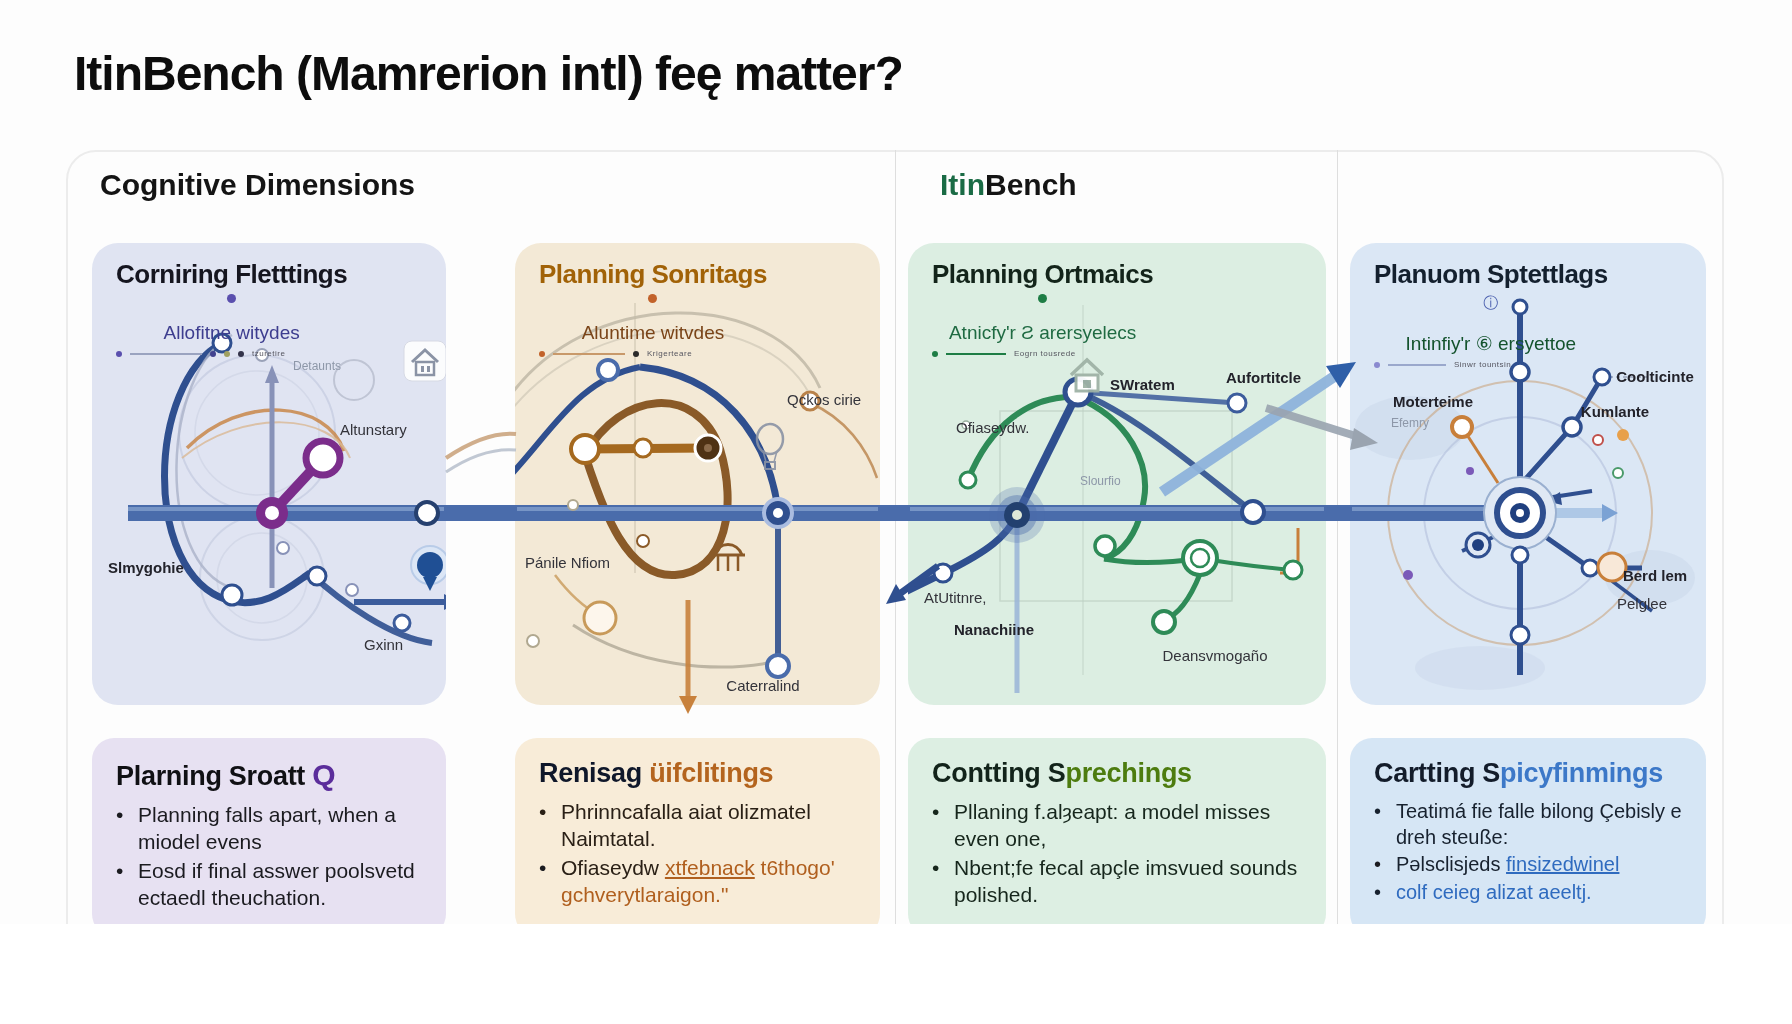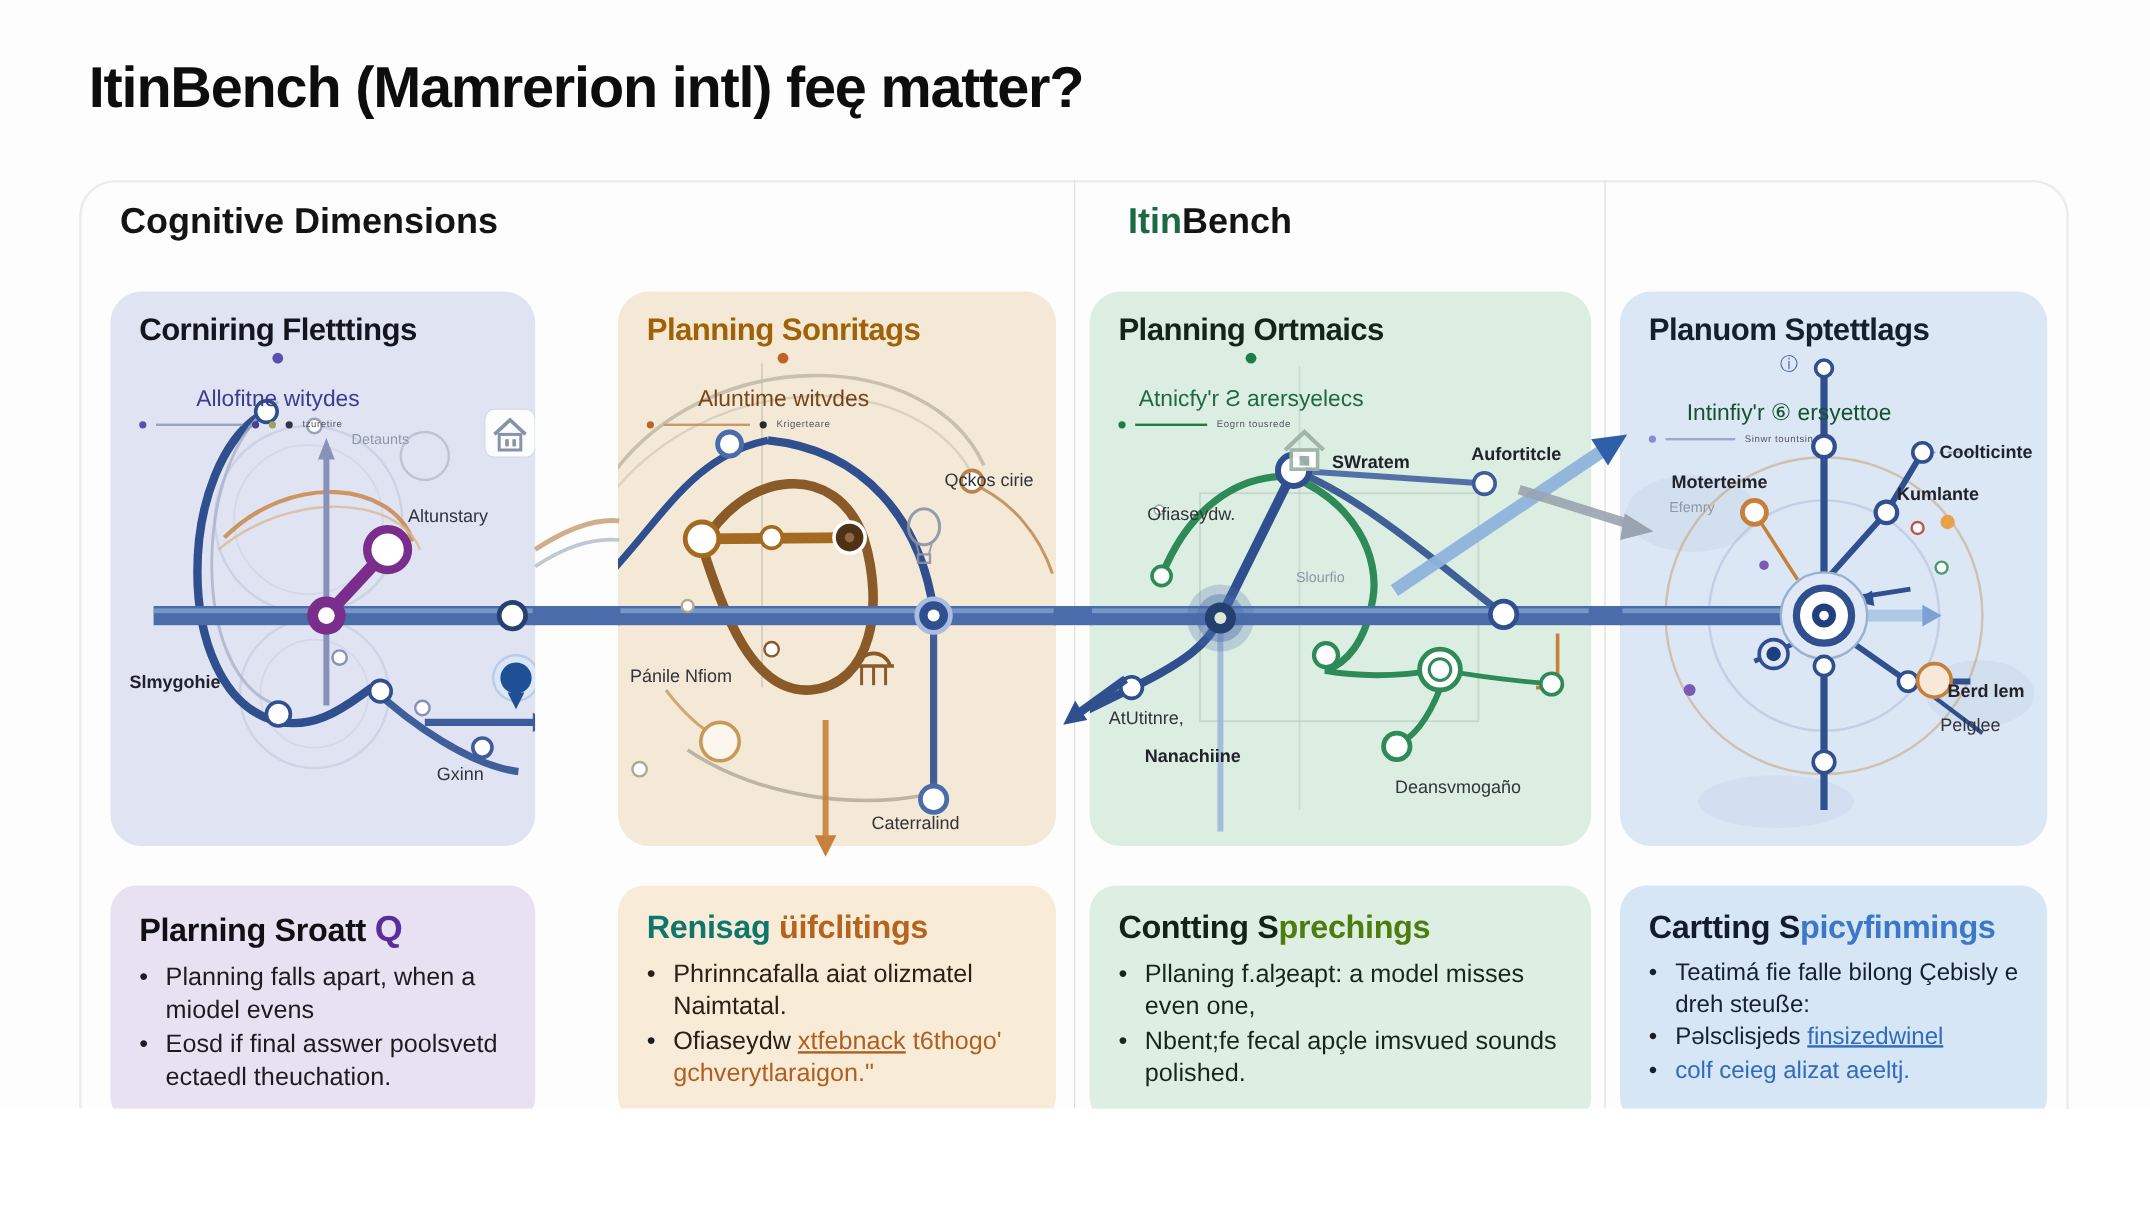--- a/index.html
+++ b/index.html
@@ -325,21 +325,21 @@
           <span>Planning falls apart, when a miodel evens</span>
         </div>
       <div class="bullet">
           <span class="bm">•</span>
           <span>Eosd if final asswer poolsvetd ectaedl theuchation.</span>
         </div>
     </div>
   </div>
 
   <div class="text-panel" style="left:515px; width:365px; background:#f8ecd8;">
-    <h4><span style="color:#0f766e;">Renisag </span><span style="color:#b4641e;">üifclitings</span></h4>
+    <h4><span style="color:#0f172a;">Renisag </span><span style="color:#b4641e;">üifclitings</span></h4>
     <div class="bullets">
       <div class="bullet" style="color:#2a2016;">
           <span class="bm">•</span>
           <span>Phrinncafalla aiat olizmatel Naimtatal.</span>
         </div>
       <div class="bullet">
           <span class="bm">•</span>
           <span><span style="color:#2a2016;">Ofiaseydw </span><span class="link-text" style="color:#b05f1e;">xtfebnack</span><span style="color:#b05f1e;"> t6thogo' gchverytlaraigon."</span></span>
         </div>
     </div>

